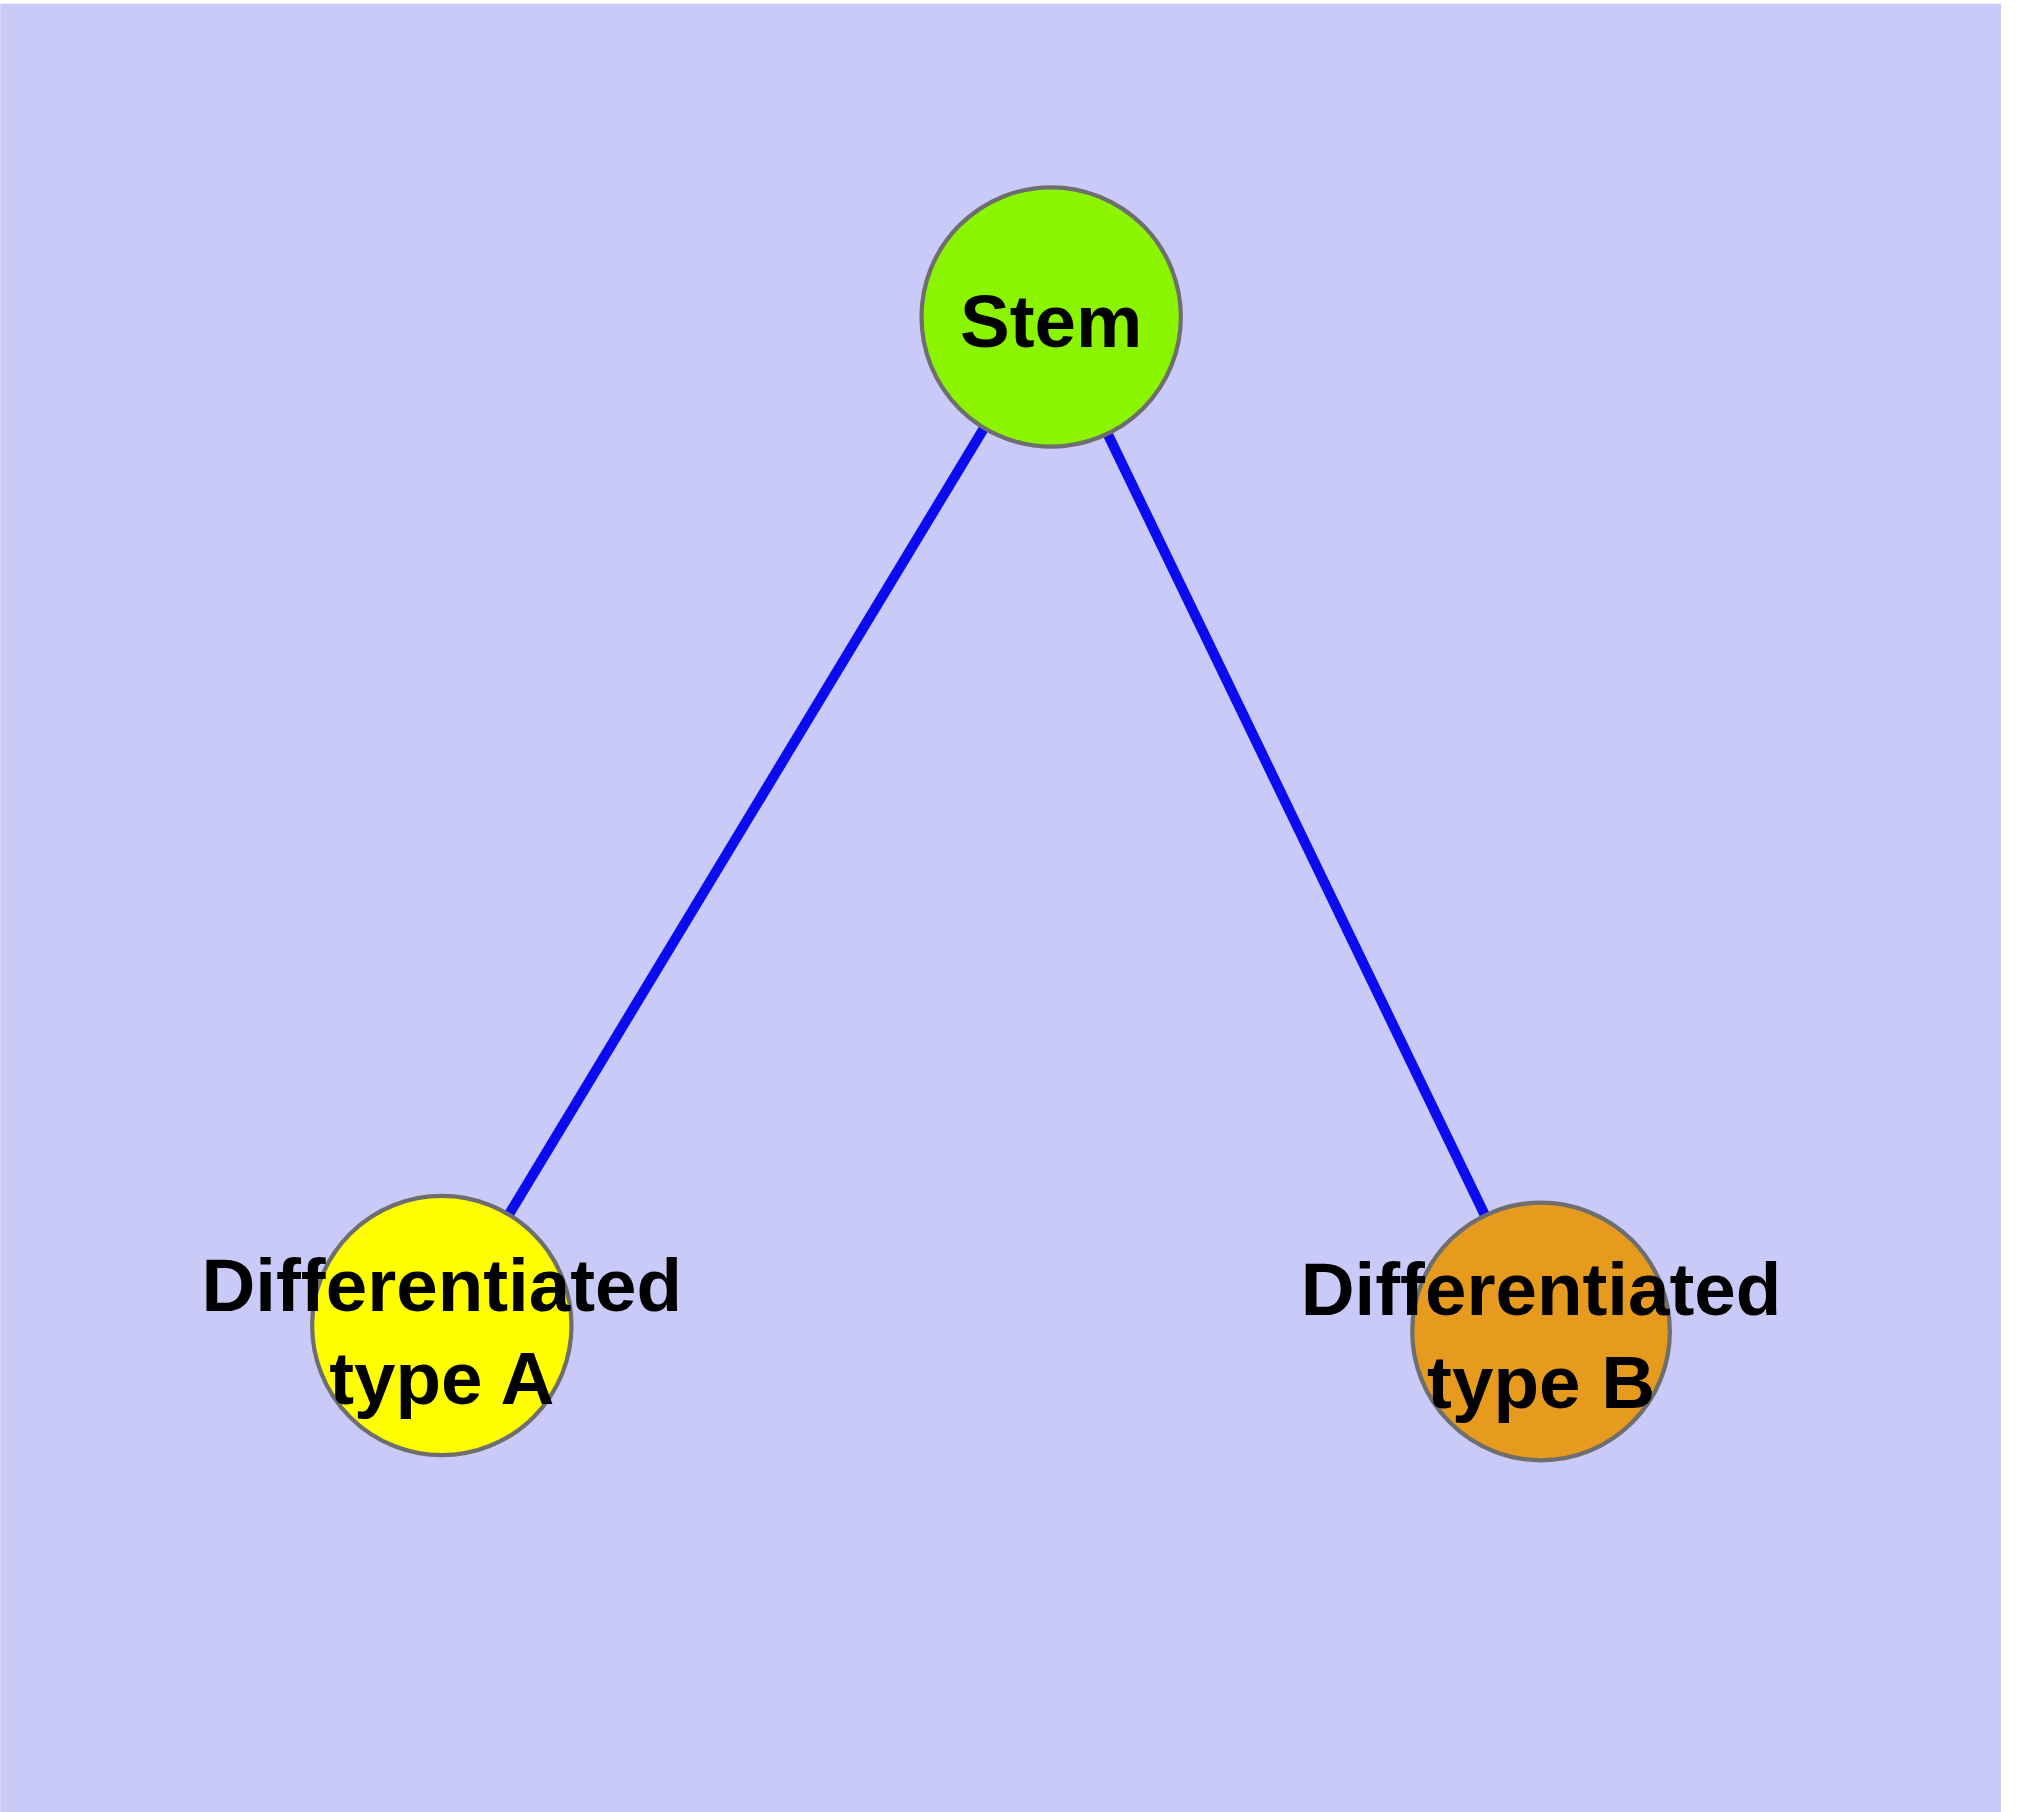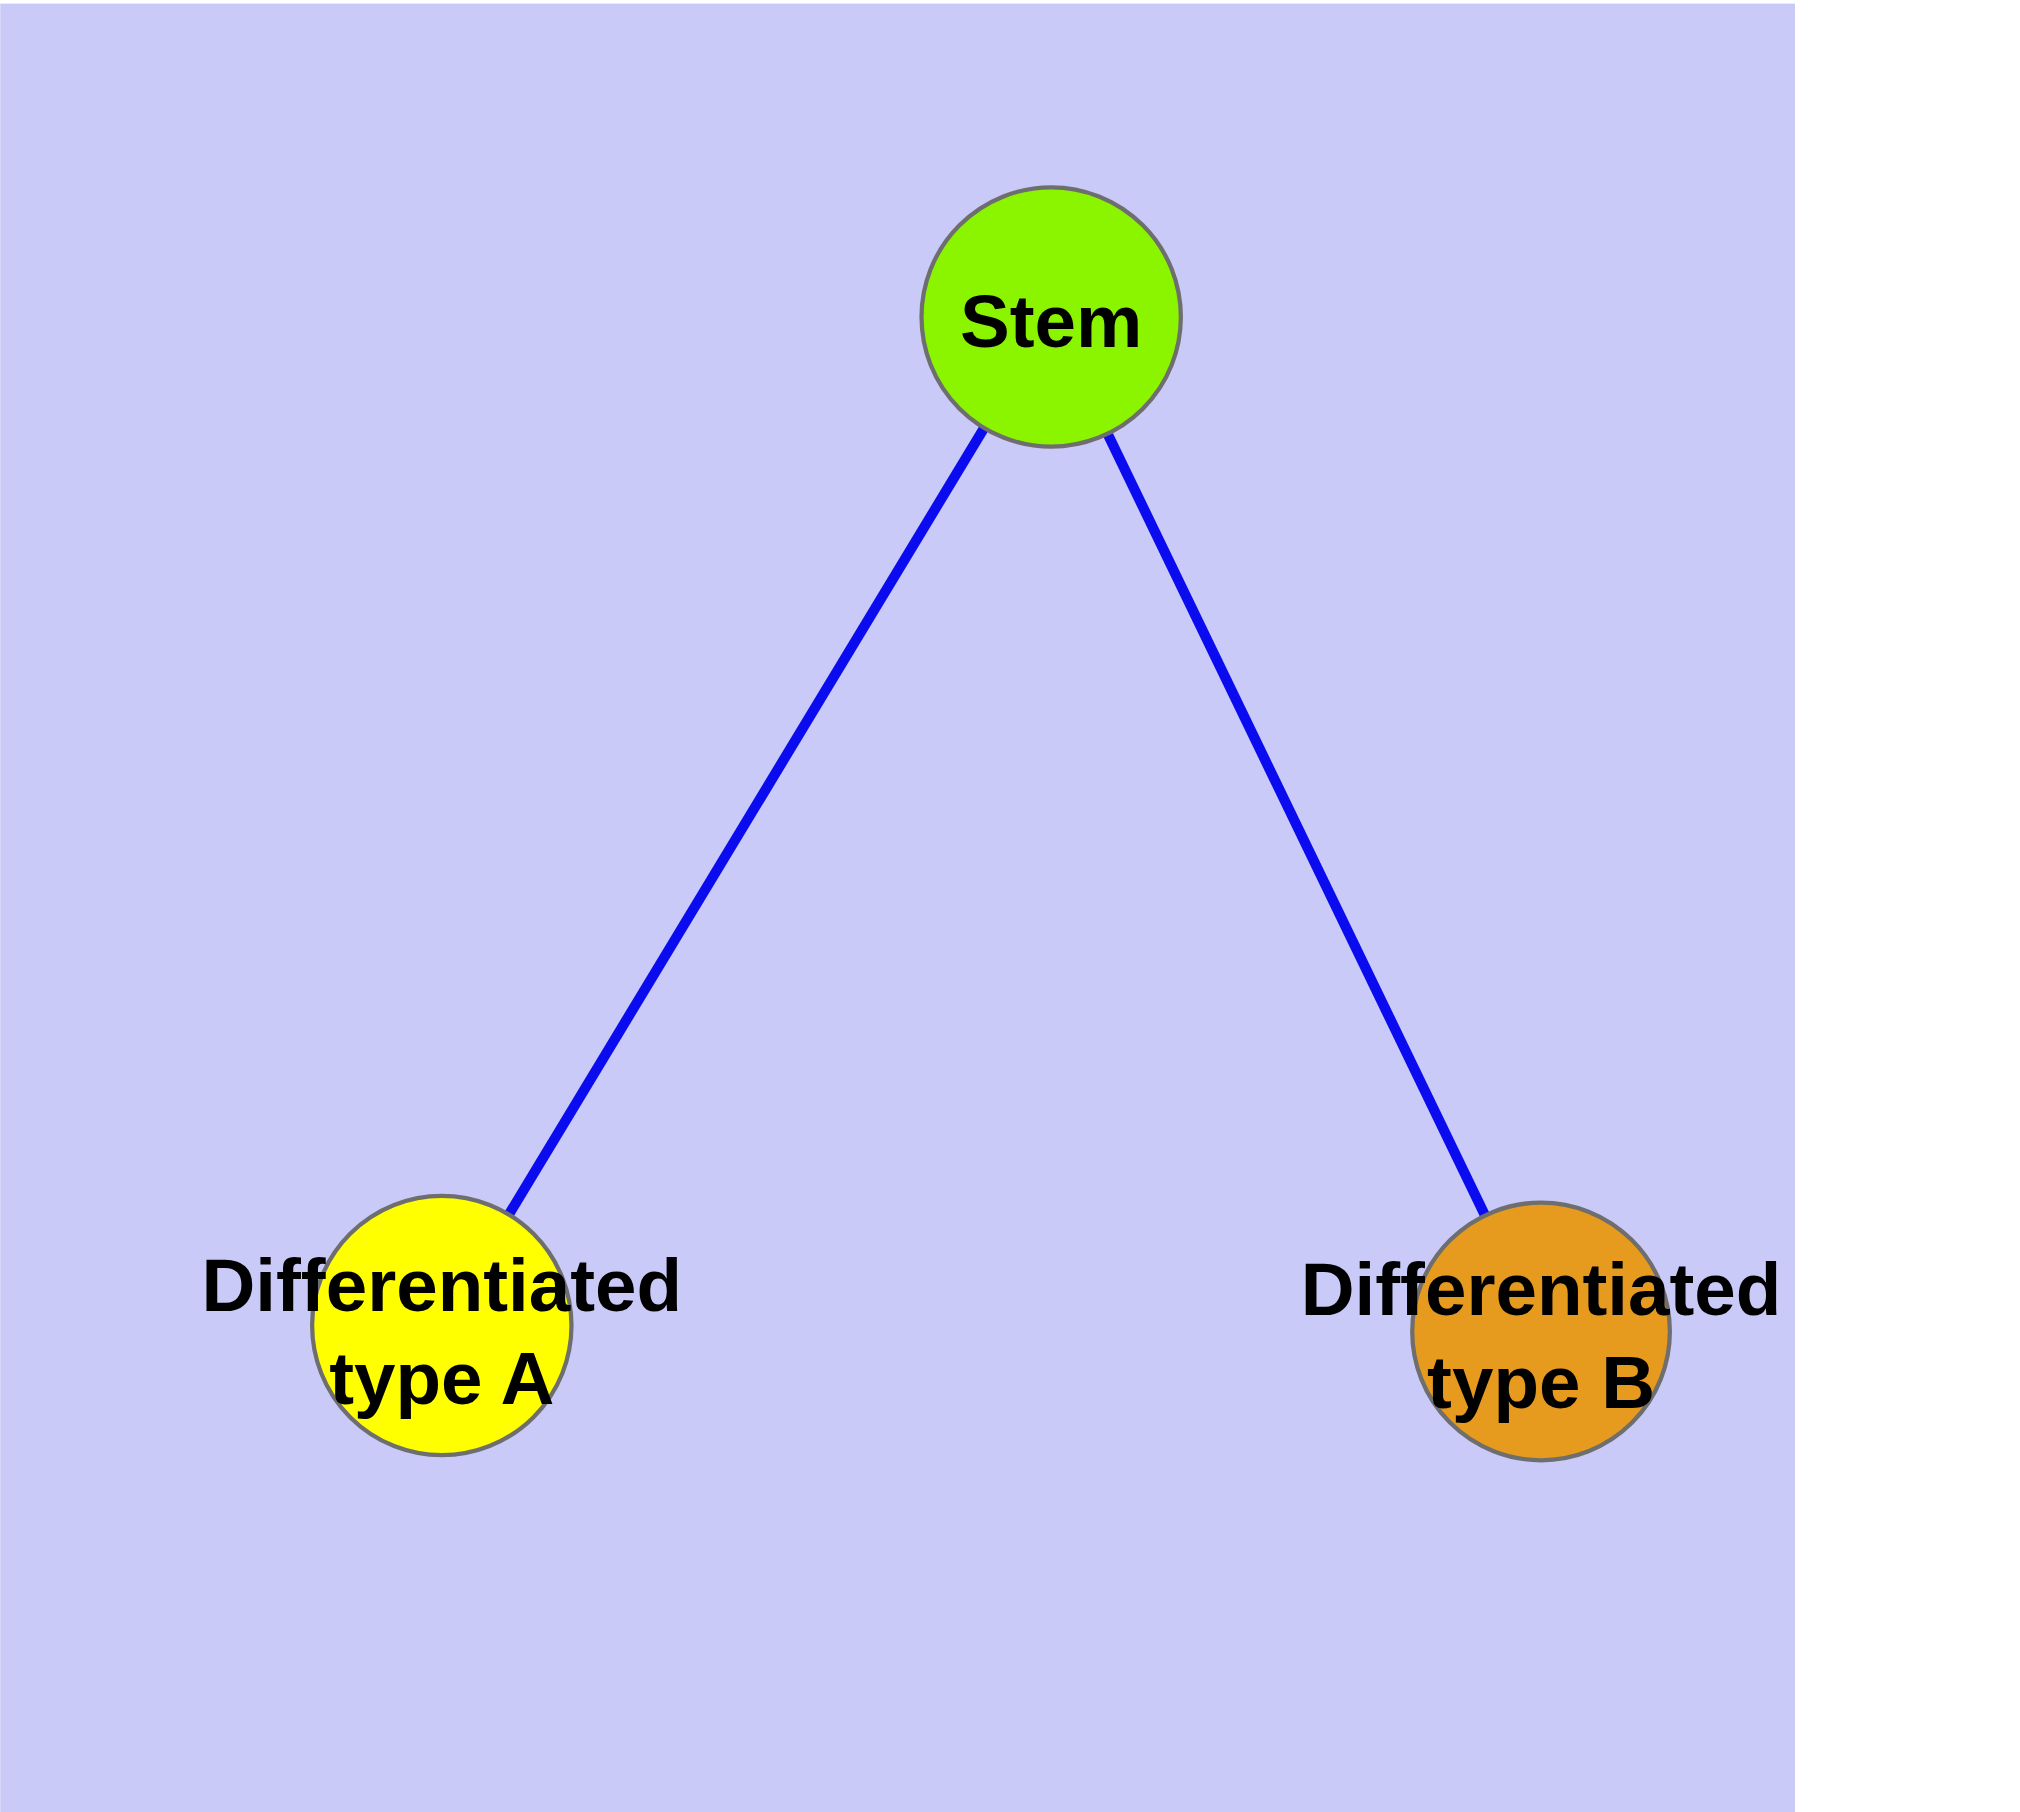--- a/index.html
+++ b/index.html
@@ -2,21 +2,21 @@
 <html style="font-size:13.6px"><head>
 <meta charset="utf-8">
 <style>
   html, body {
     margin: 0;
     padding: 0;
     background: #FFFFFF;
   }
   .canvas-wrap {
     position: relative;
-    width: 1795px;
+    width: 2001px;
     height: 1812px;
     background: #FFFFFF;
     overflow: hidden;
     text-align: right;
   }
   svg { display: block; }
   .node-label {
     font-family: "Liberation Sans", sans-serif;
     font-weight: bold;
     fill: #000000;

